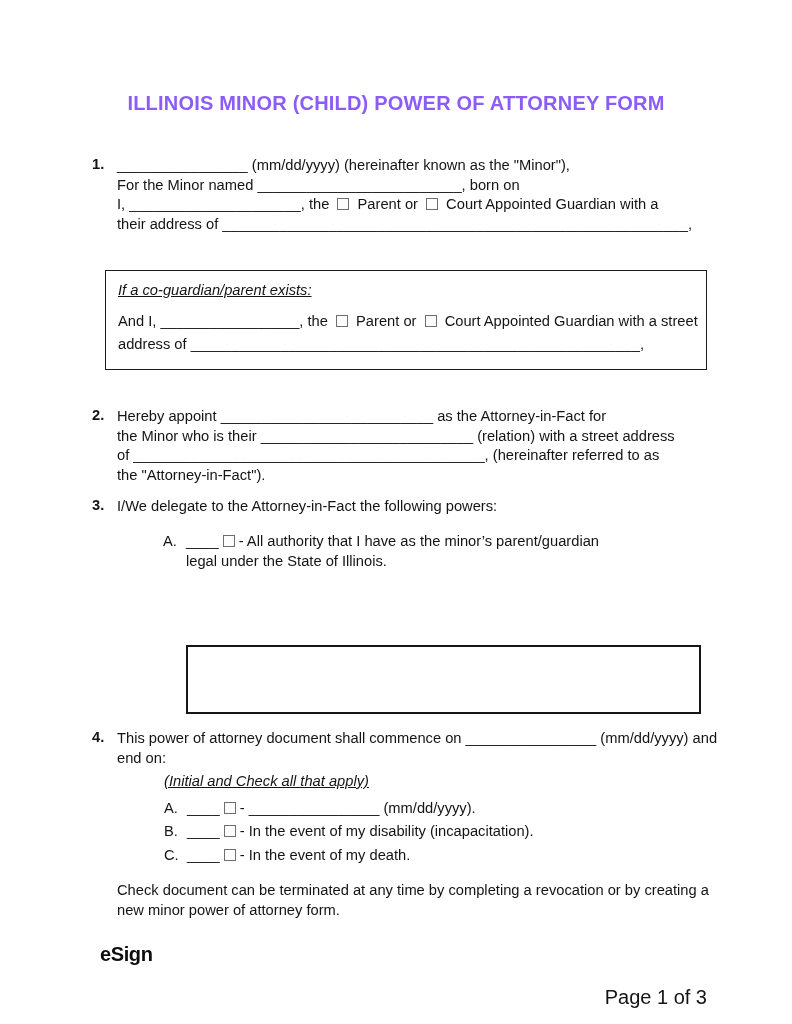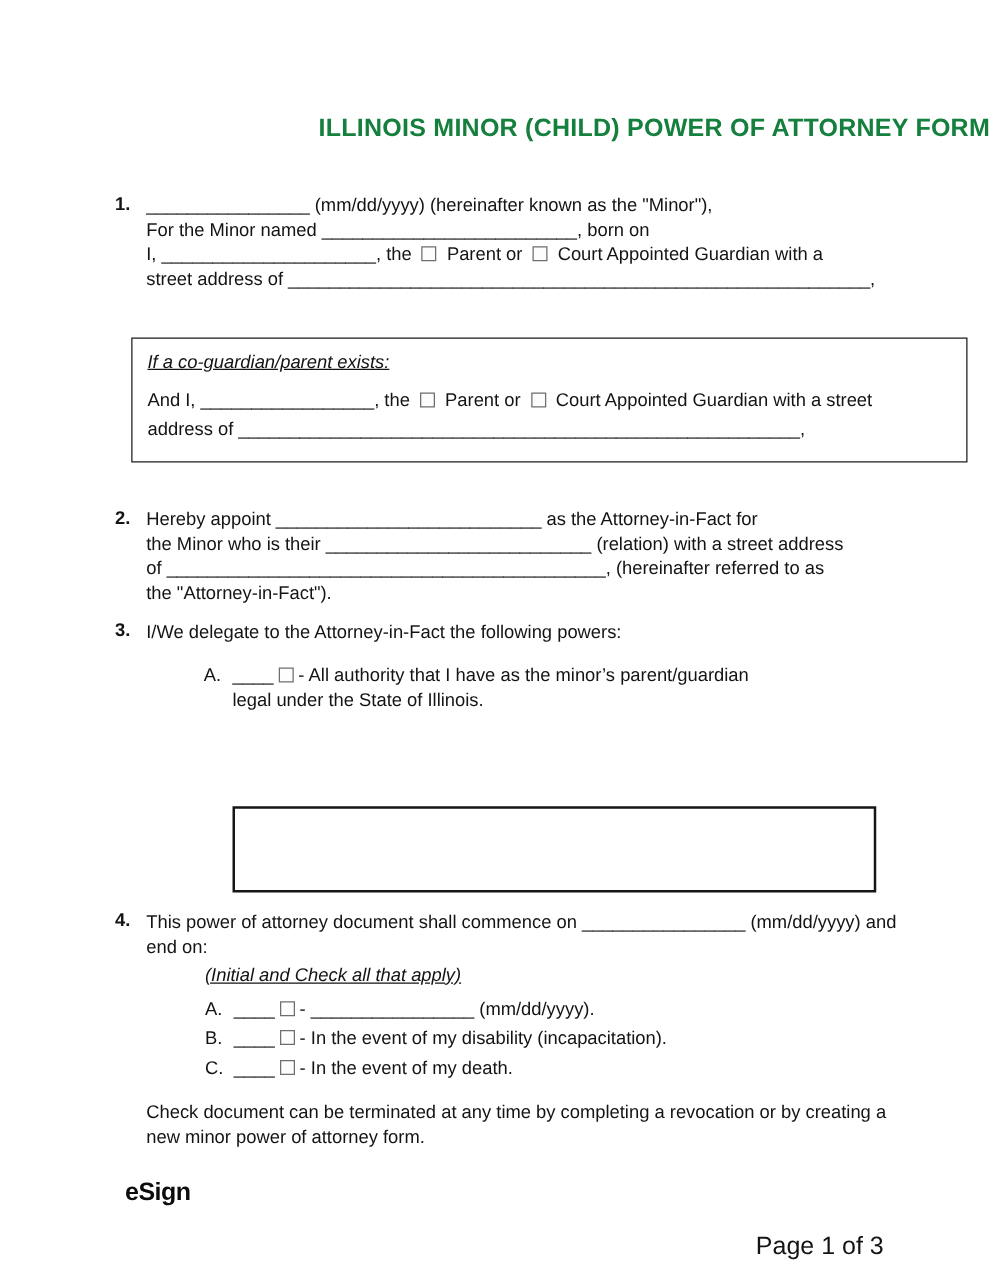--- a/index.html
+++ b/index.html
@@ -11,44 +11,44 @@
     font-family: "Liberation Sans", "DejaVu Sans", sans-serif;
     font-size: 14.7px;
     color: #141414;
     overflow: hidden;
   }
   .title {
     position: absolute;
     top: 92px;
     left: 0;
     right: 0;
-    text-align: right;
+    text-align: center;
     font-size: 20px;
     font-weight: bold;
     letter-spacing: 0.2px;
-    color: #15803d;
+    color: #8b5cf6;
   }
   .item { position: absolute; left: 92px; width: 618px; }
   .num  { position: absolute; left: 0; top: 0; font-weight: bold; }
   .ibody { margin-left: 25px; }
   .line { line-height: 19.5px; white-space: nowrap; }
   .cb {
     display: inline-block;
     width: 10px;
     height: 10px;
     border: 1.5px solid #6e6e6e;
     background: #fdfdfd;
     vertical-align: -1px;
     margin: 0 4px;
   }
   .cobox {
     position: absolute;
     left: 105px;
     top: 270px;
-    width: 669px;
+    width: 602px;
     height: 100px;
     border: 1.6px solid #1c1c1c;
     box-sizing: border-box;
     padding: 10px 12px 0 12px;
     background: #ffffff;
   }
   .cobox .line { line-height: 23px; }
   .cobox-heading {
     font-style: italic;
     text-decoration: underline;
@@ -105,21 +105,21 @@
   <div class="title">ILLINOIS MINOR (CHILD) POWER OF ATTORNEY FORM</div>
 
   <div class="item" style="top:156px;">
     <span class="num">1.</span>
     <div class="ibody">
       <div class="line">________________ (mm/dd/yyyy) (hereinafter known as the "Minor"),</div>
       <div class="line">For the Minor named _________________________, born on</div>
       <div class="line">
         <span>I, _____________________, the </span><span class="cb"></span><span> Parent or </span><span class="cb"></span><span> Court Appointed Guardian with a</span>
       </div>
-      <div class="line">street address of _________________________________________________________,</div>
+      <div class="line">their address of _________________________________________________________,</div>
     </div>
   </div>
 
   <div class="cobox">
     <div class="cobox-heading">If a co-guardian/parent exists:</div>
     <div class="line">
       <span>And I, _________________, the </span><span class="cb"></span><span> Parent or </span><span class="cb"></span><span> Court Appointed Guardian with a street</span>
     </div>
     <div class="line">address of _______________________________________________________,</div>
   </div>

